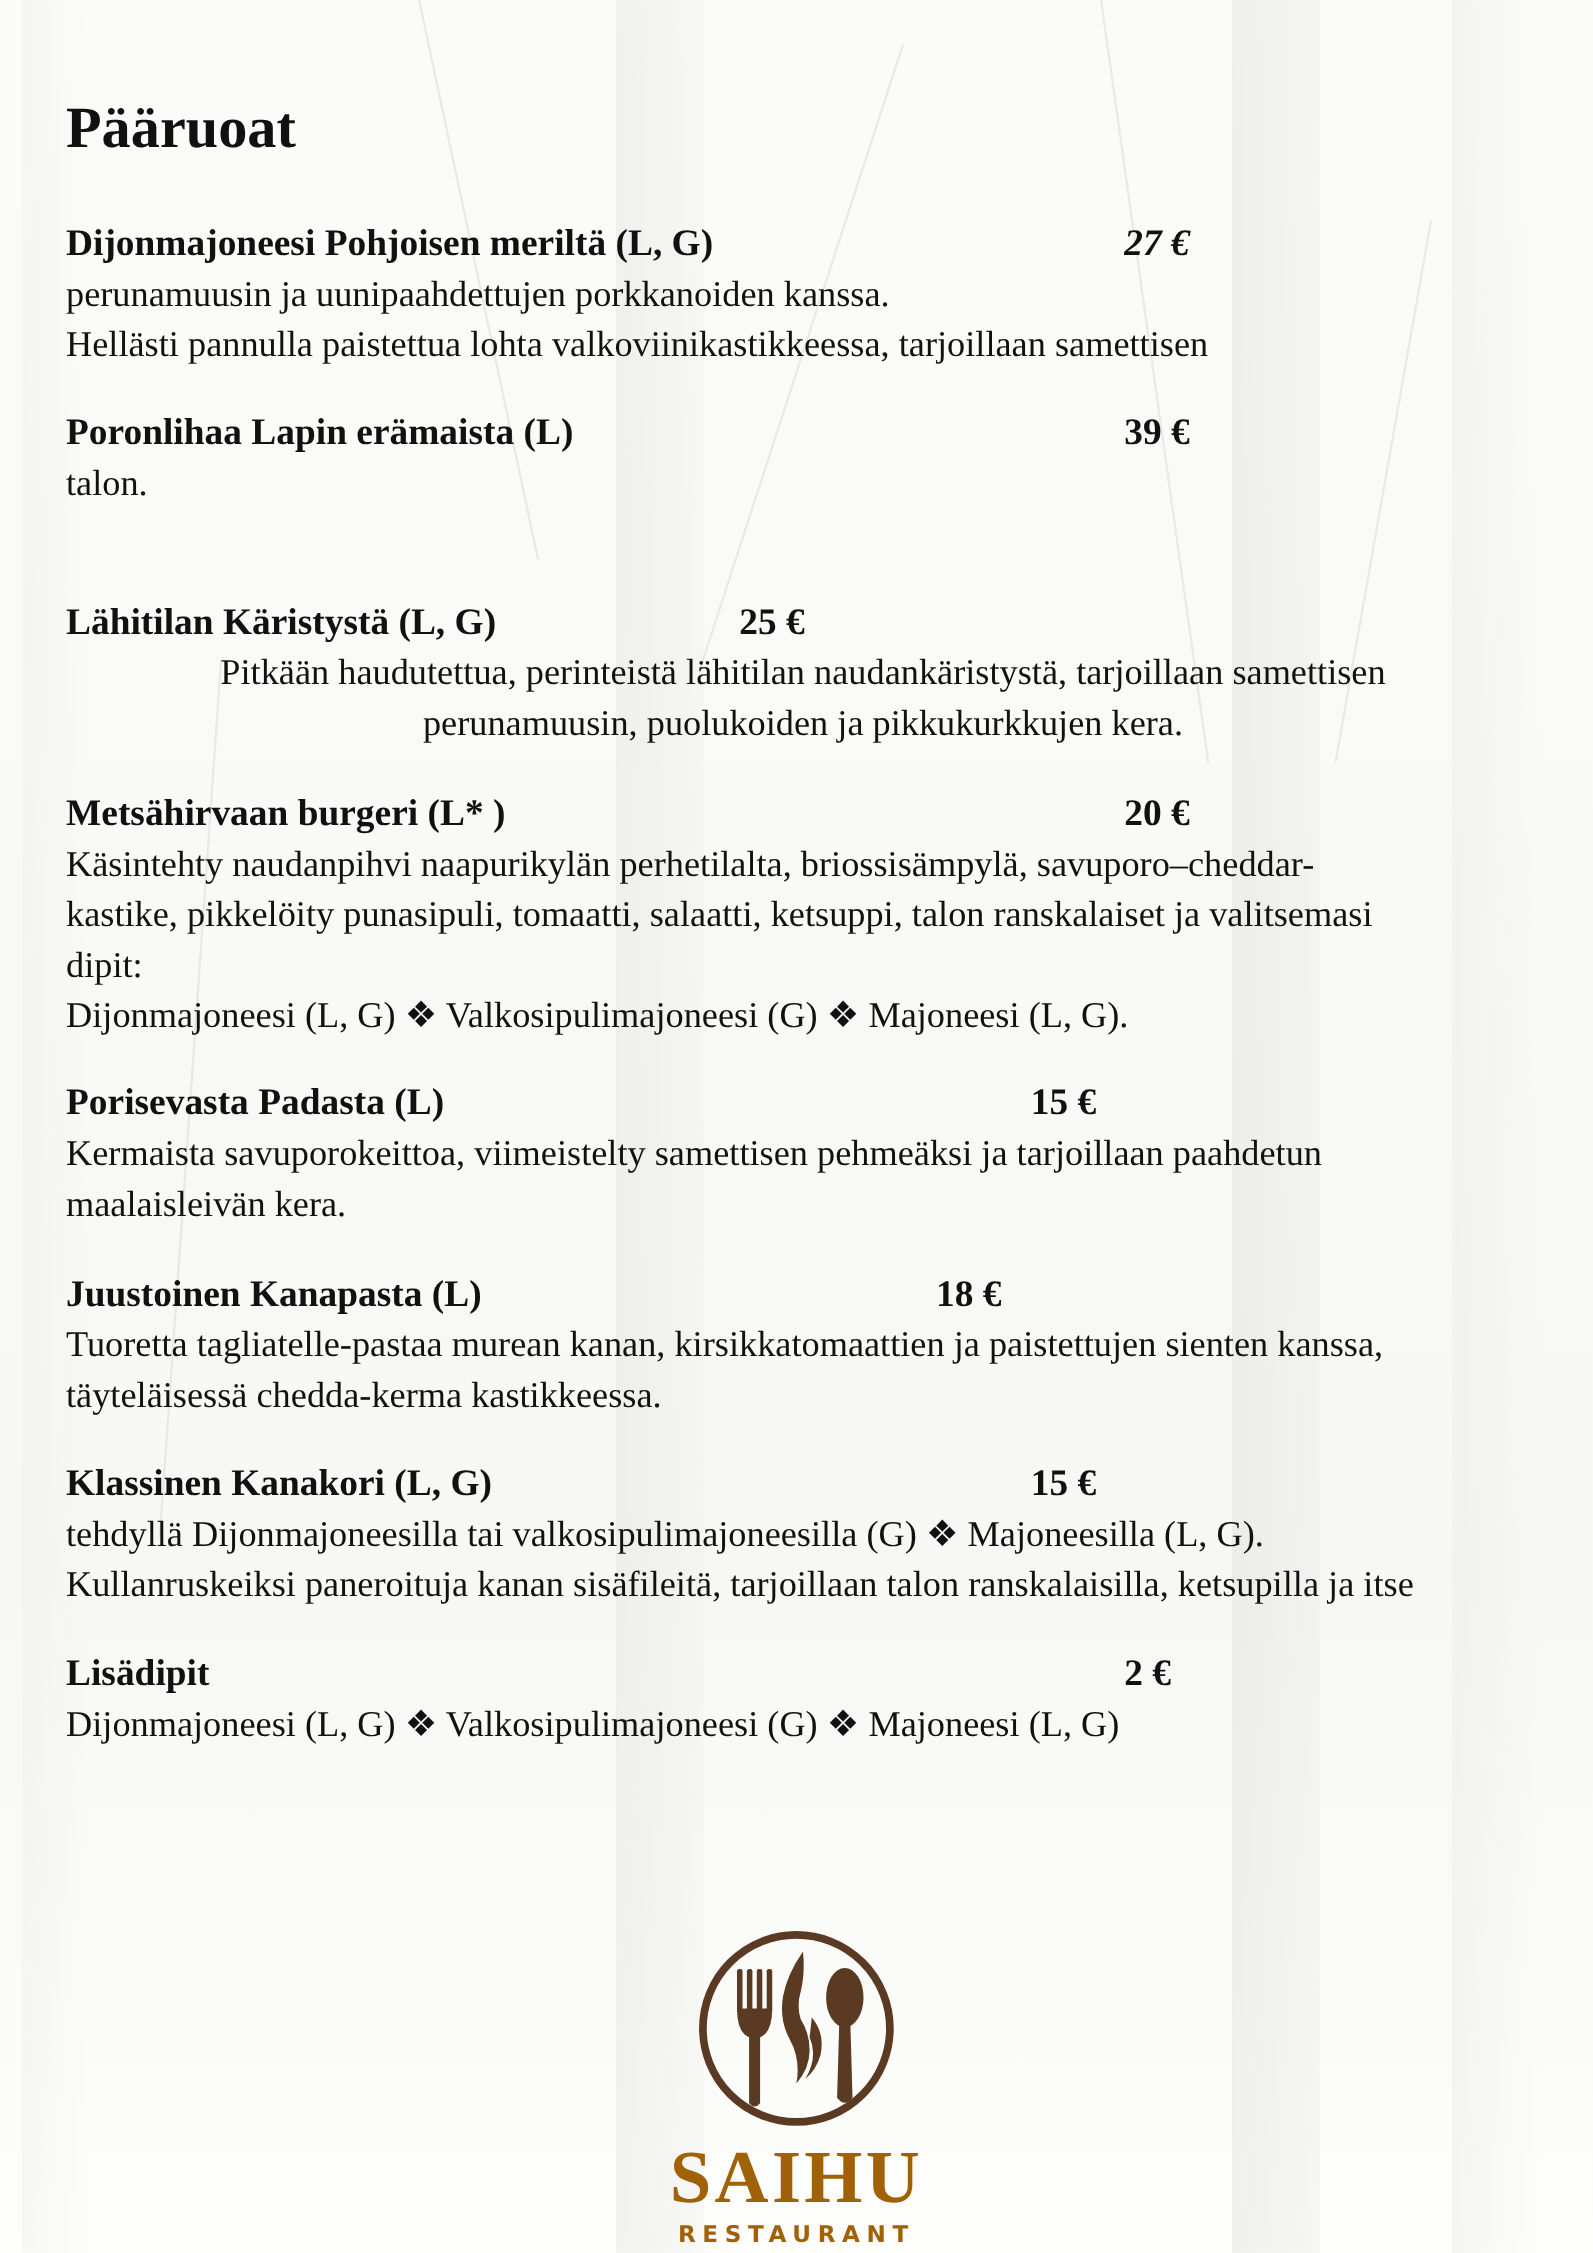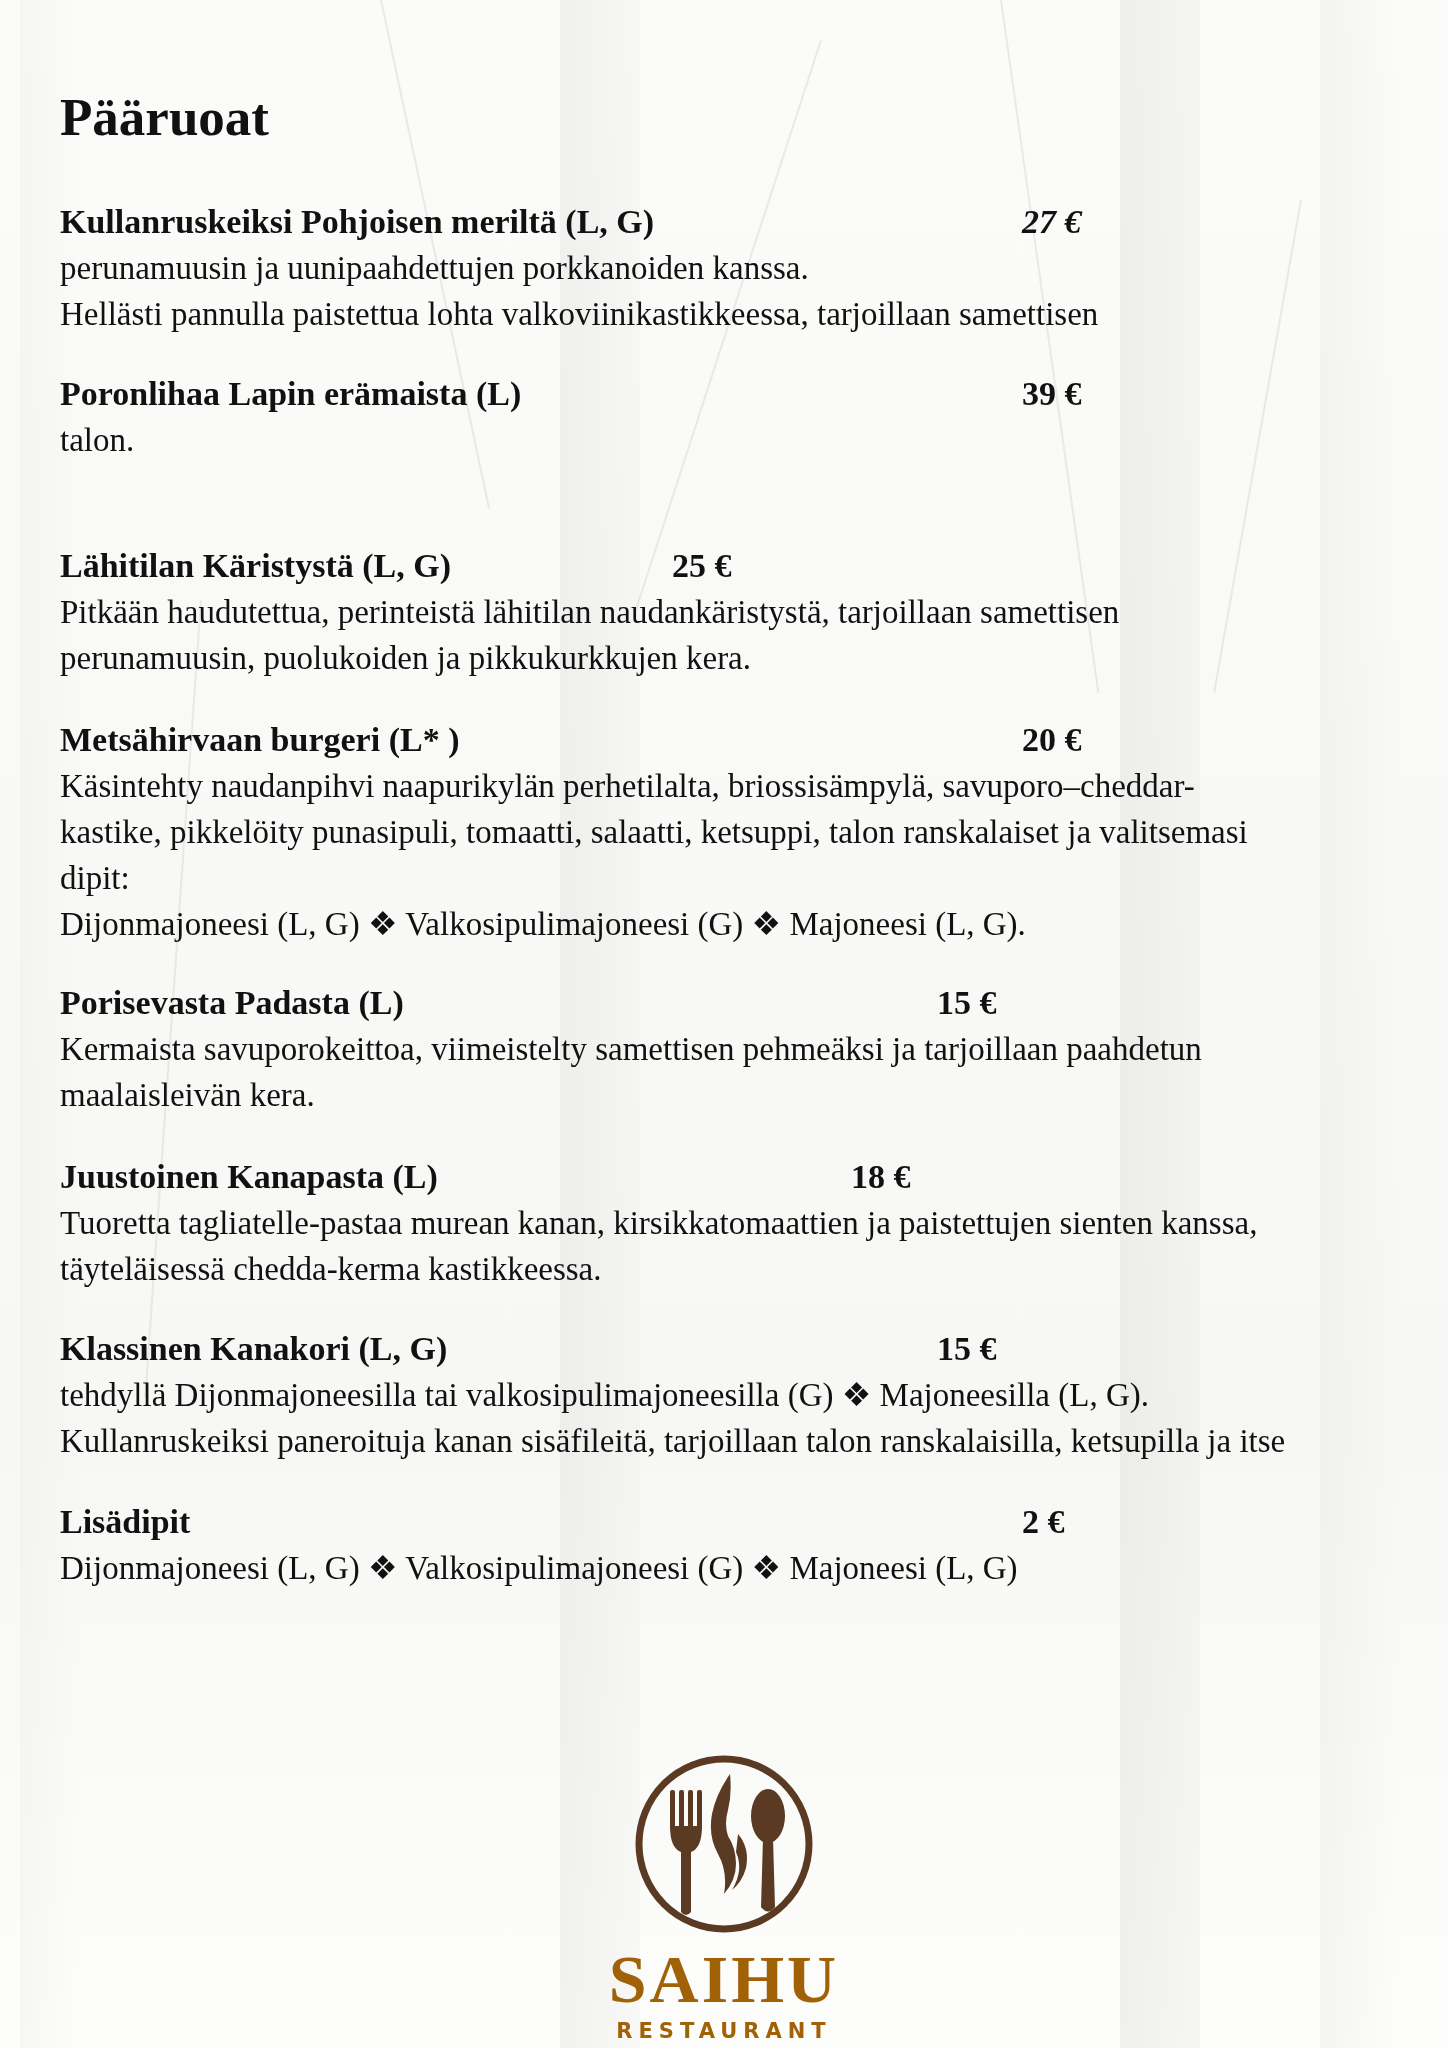--- a/index.html
+++ b/index.html
@@ -38,40 +38,40 @@
 <div class="branch" style="left:820px;top:40px;height:600px;transform:rotate(18deg);"></div>
 <div class="branch" style="left:1000px;top:0;height:700px;transform:rotate(-8deg);"></div>
 <div class="branch" style="left:1300px;top:200px;height:500px;transform:rotate(10deg);"></div>
 <div class="branch" style="left:200px;top:600px;height:800px;transform:rotate(4deg);"></div>
 
 <div class="content">
   <h1 class="title">Pääruoat</h1>
 
   <div class="item" style="top:200px;">
     <div class="item-head">
-      <span class="item-name">Kullanruskeiksi Pohjoisen meriltä (L, G)</span>
+      <span class="item-name">Dijonmajoneesi Pohjoisen meriltä (L, G)</span>
       <span class="item-price" style="left:962px;font-style:italic;">27 €</span>
     </div>
     <div class="item-desc">
       <div>perunamuusin ja uunipaahdettujen porkkanoiden kanssa.</div>
       <div>Hellästi pannulla paistettua lohta valkoviinikastikkeessa, tarjoillaan samettisen</div>
     </div>
   </div>
 
   <div class="item" style="top:372px;">
     <div class="item-head">
       <span class="item-name">Poronlihaa Lapin erämaista (L)</span>
       <span class="item-price" style="left:962px;">39 €</span>
     </div>
     <div class="item-desc">
       <div>talon.</div>
     </div>
   </div>
 
-  <div class="item" style="top:544px;">
+  <div class="item" style="top:544px;text-align:center;">
     <div class="item-head">
       <span class="item-name">Lähitilan Käristystä (L, G)</span>
       <span class="item-price" style="left:612px;">25 €</span>
     </div>
     <div class="item-desc">
       <div>Pitkään haudutettua, perinteistä lähitilan naudankäristystä, tarjoillaan samettisen</div>
       <div>perunamuusin, puolukoiden ja pikkukurkkujen kera.</div>
     </div>
   </div>
 

